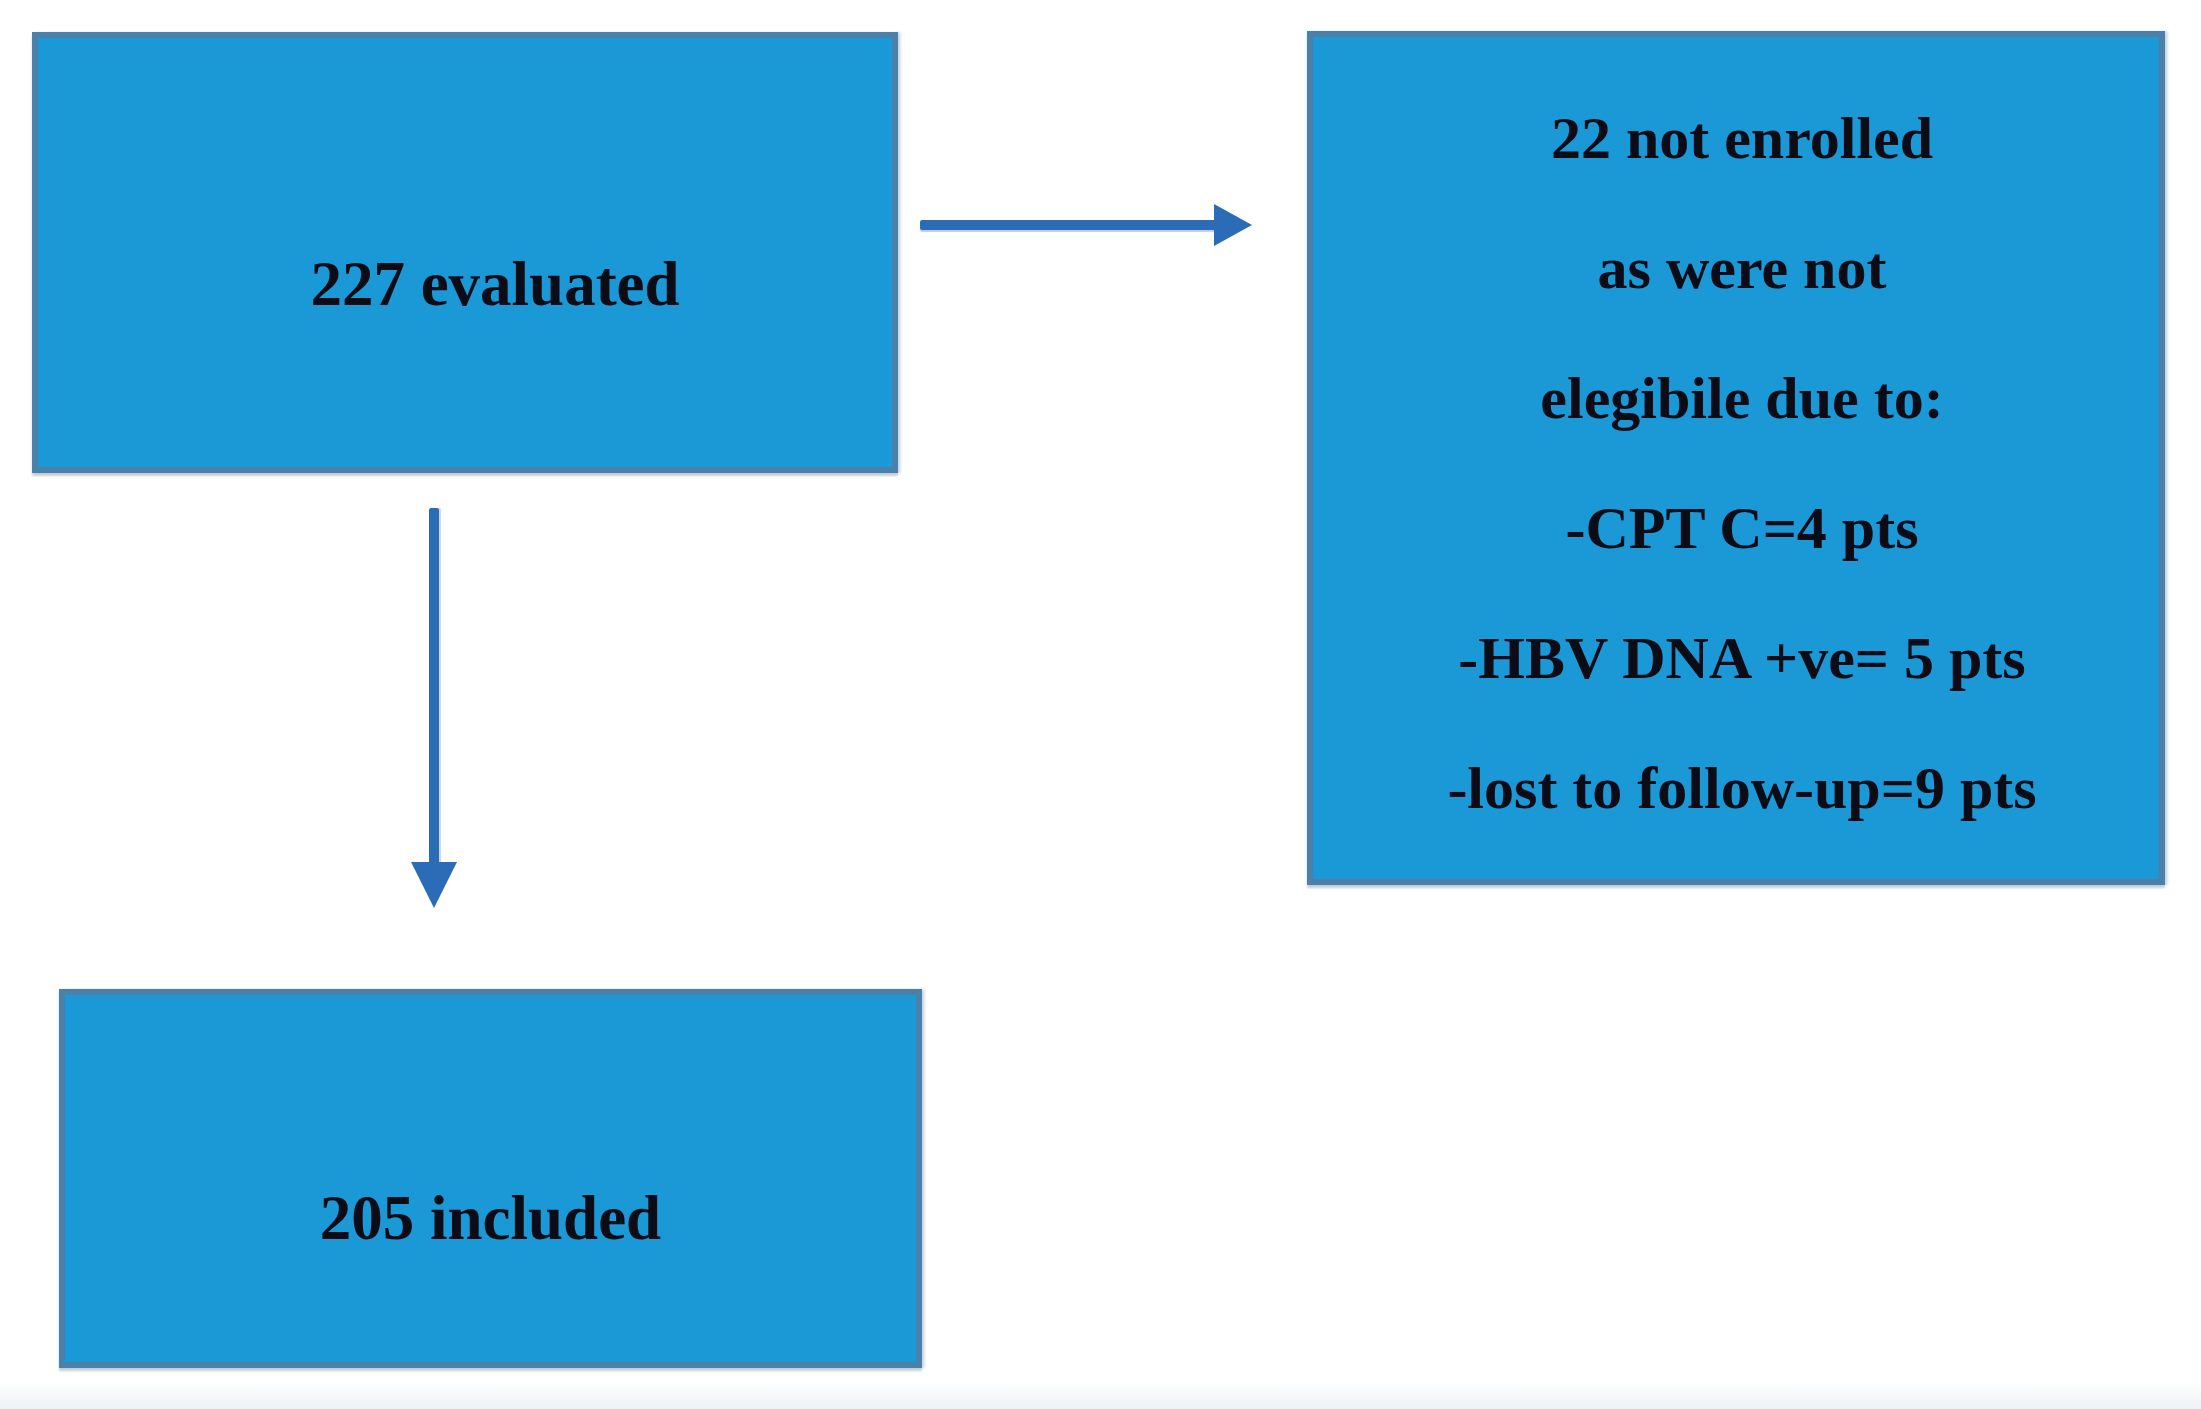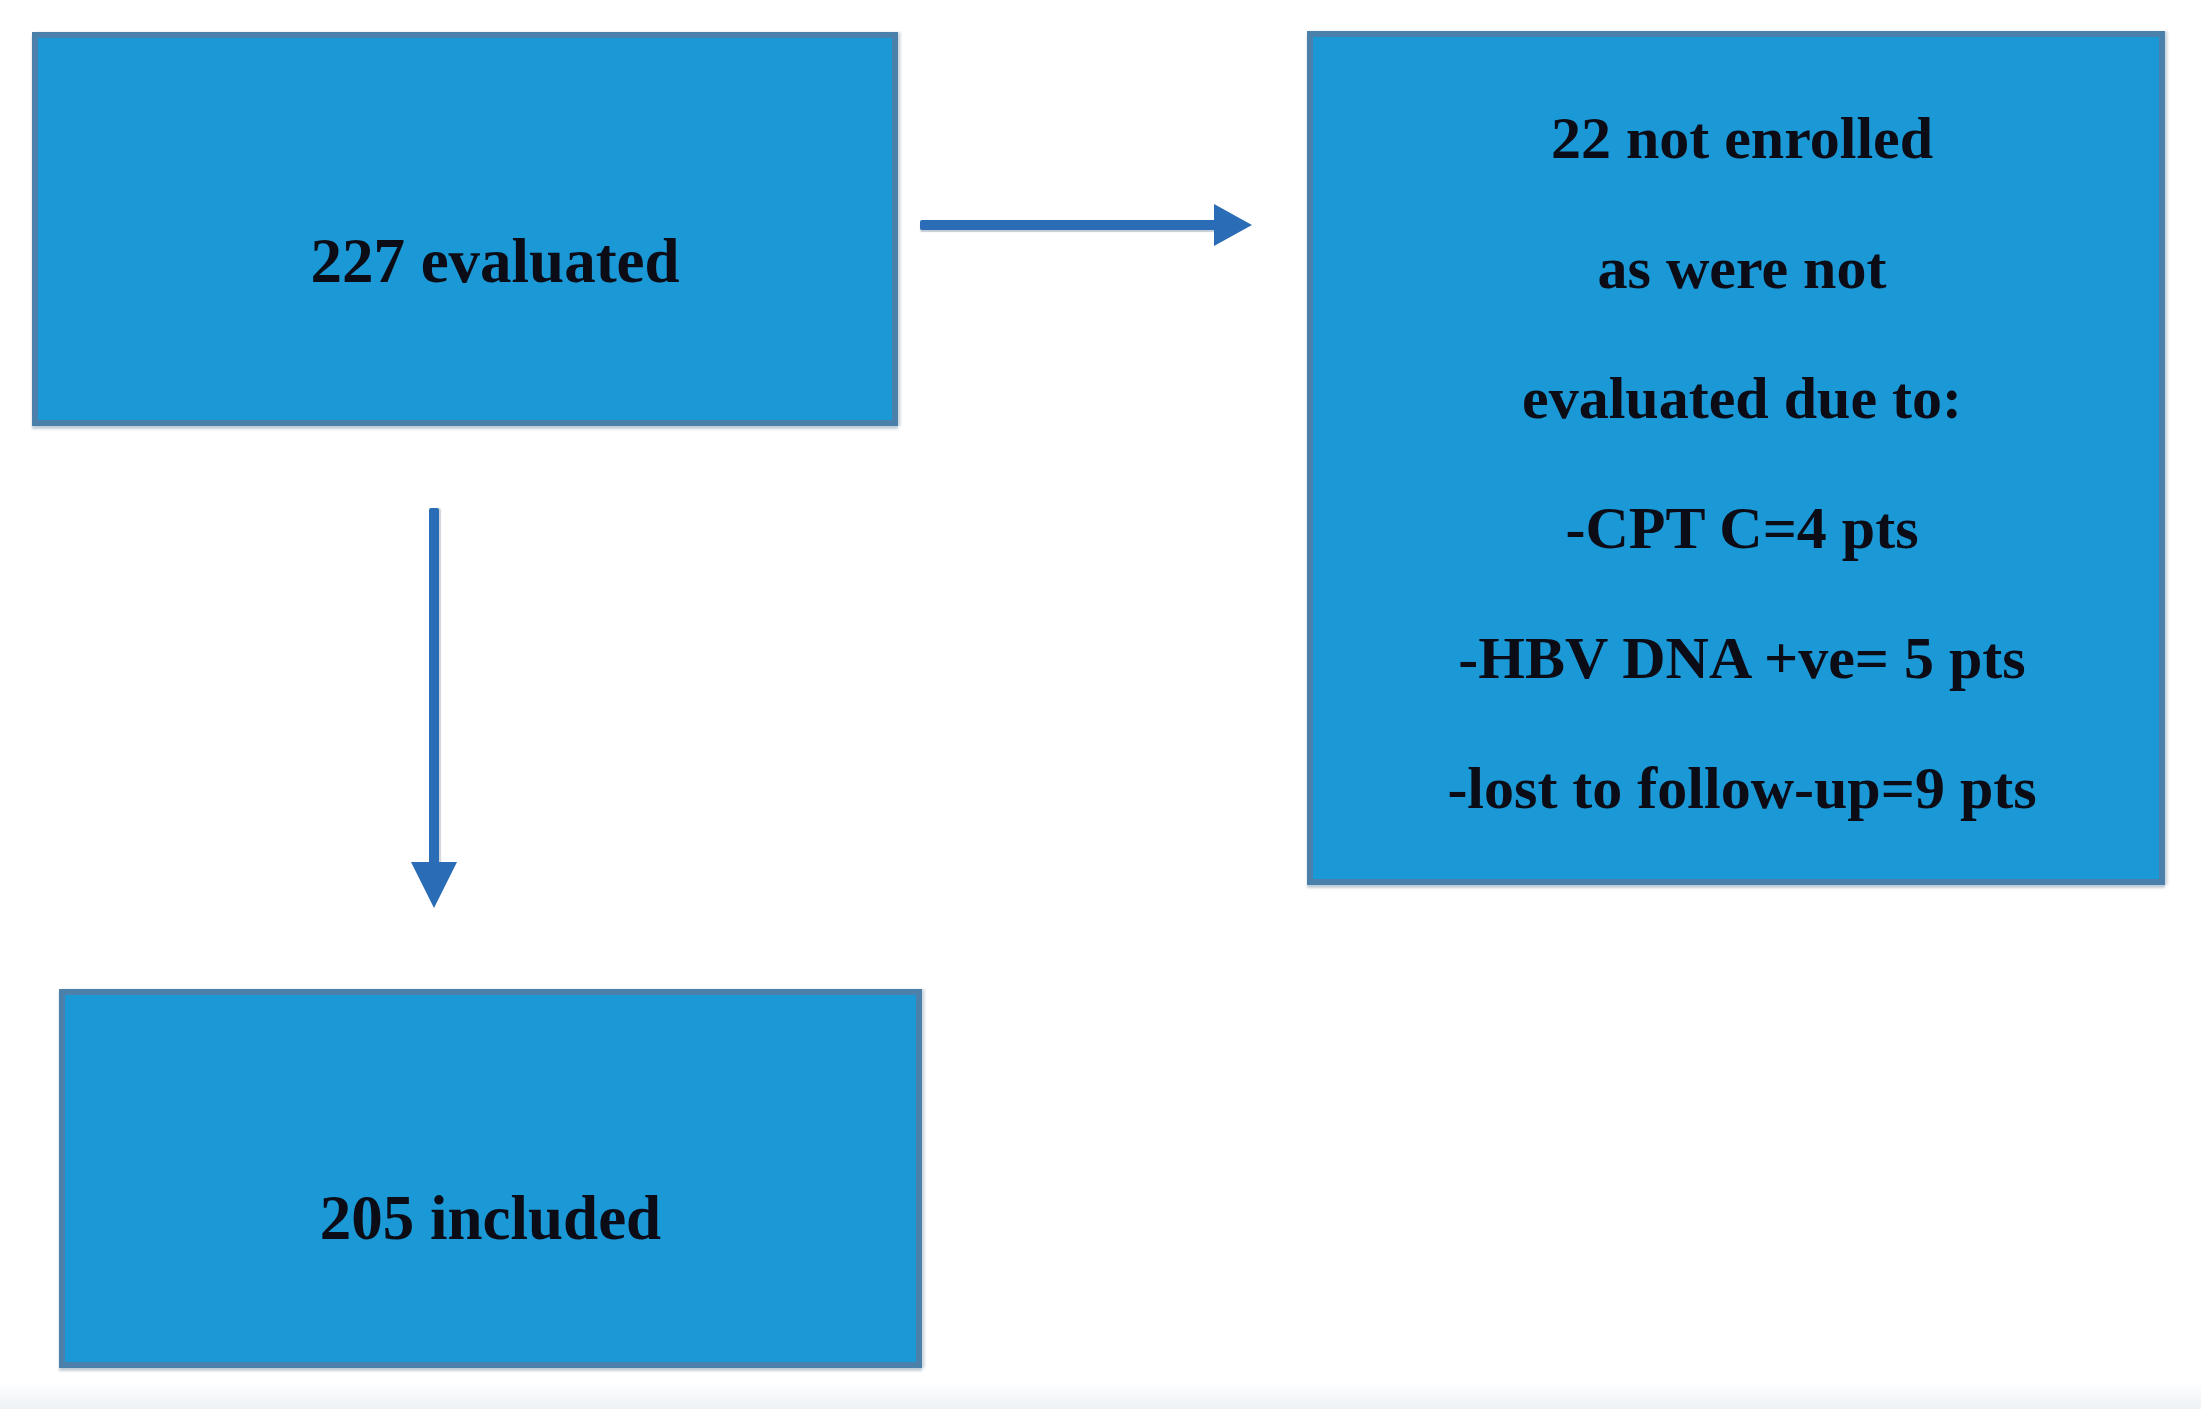--- a/index.html
+++ b/index.html
@@ -13,21 +13,21 @@
   .box{
     position:absolute;
     background:#1b98d6;
     border:6px solid #4a80a9;
     box-shadow:0 3px 2px rgba(150,170,185,.55), 3px 0 2px rgba(150,170,185,.35);
     box-sizing:border-box;
     color:#0c0c16;
     font-weight:bold;
   }
   .box-evaluated{
-    left:32px;top:32px;width:866px;height:394px;
+    left:32px;top:32px;width:866px;height:441px;
     display:flex;align-items:center;justify-content:center;
     font-size:63px;
   }
   .box-evaluated .box-label{transform:translate(30px,32px);}
   .box-included{
     left:27px;top:989px;width:863px;height:379px;
     display:flex;align-items:center;justify-content:center;
     font-size:63px;
     margin-left:32px;
   }
@@ -79,21 +79,21 @@
 
 <div class="canvas">
 
   <div class="box box-evaluated">
     <span class="box-label">227 evaluated</span>
   </div>
 
   <div class="box box-not-enrolled">
     <div class="line">22 not enrolled</div>
     <div class="line">as were not</div>
-    <div class="line">evaluated due to:</div>
+    <div class="line">elegibile due to:</div>
     <div class="line">-CPT C=4 pts</div>
     <div class="line">-HBV DNA +ve= 5 pts</div>
     <div class="line">-lost to follow-up=9 pts</div>
   </div>
 
   <div class="box box-included">
     <span class="box-label">205 included</span>
   </div>
 
   <div class="arrow arrow-to-not-enrolled">

